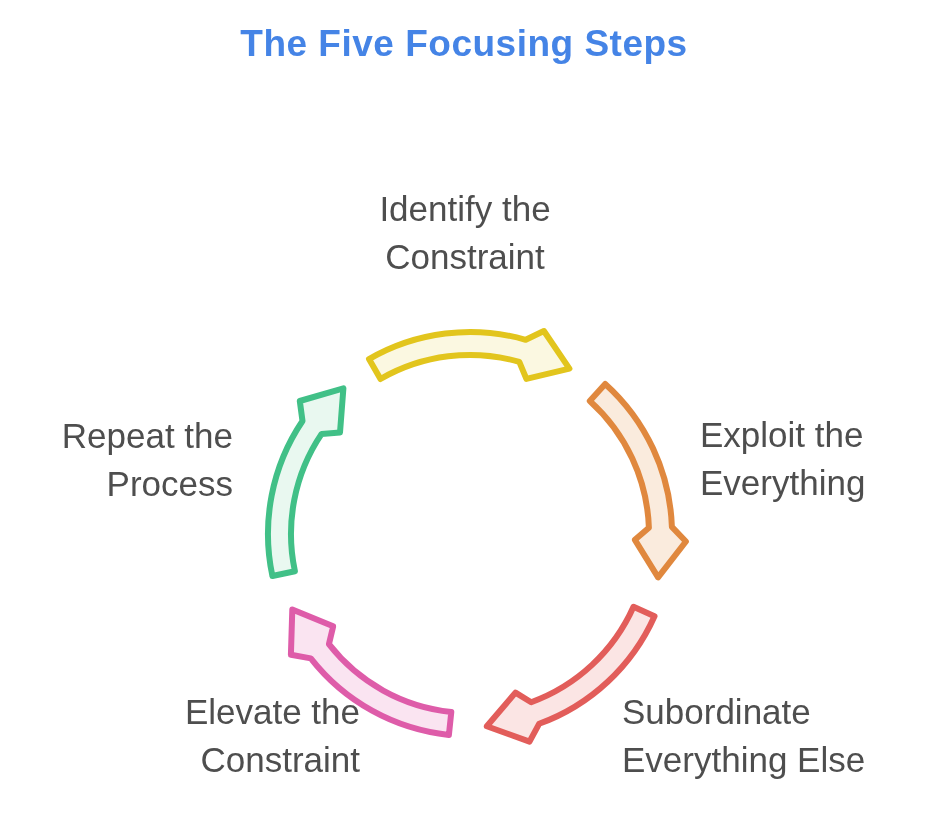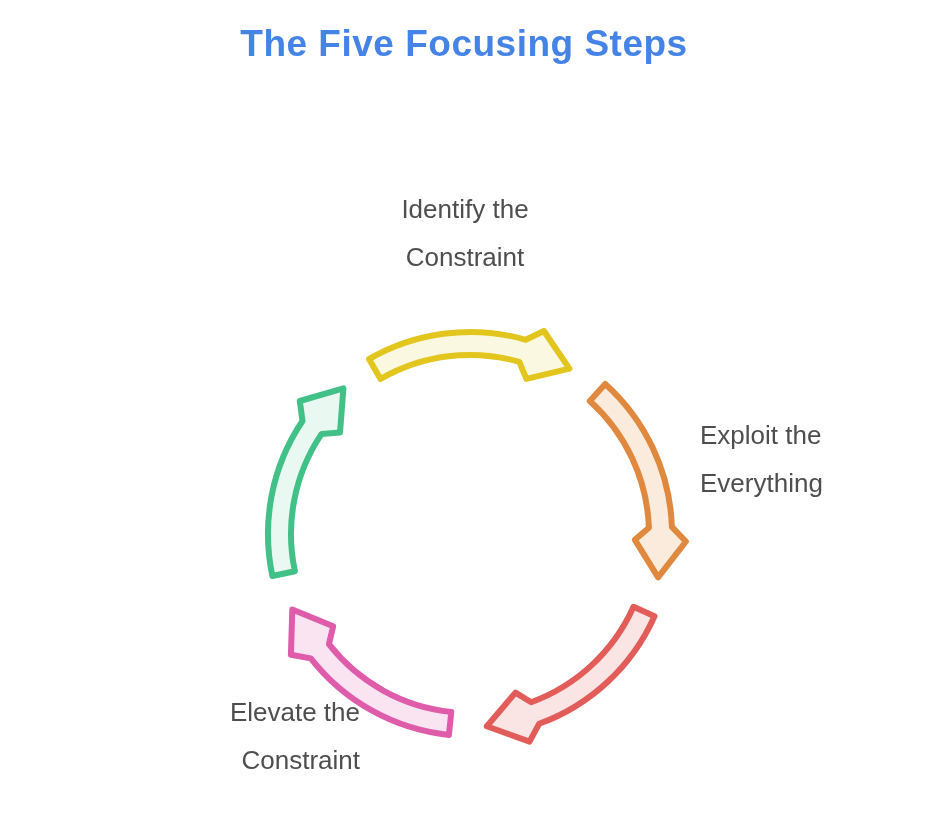--- a/index.html
+++ b/index.html
@@ -32,21 +32,21 @@
     top: 0;
     left: 0;
   }
   .cycle-svg path {
     stroke-width: 6;
     stroke-linejoin: round;
     stroke-linecap: round;
   }
   .step-label {
     position: absolute;
-    font-size: 26px;
+    font-size: 35px;
     line-height: 48px;
     color: #4E4E4E;
     white-space: pre-line;
   }
   .label-top          { top: 185px; left: 300px; width: 330px; text-align: center; }
   .label-right        { top: 411px; left: 700px; width: 236px; text-align: left; }
   .label-bottom-right { top: 688px; left: 622px; width: 314px; text-align: left; }
   .label-bottom-left  { top: 688px; left: 60px;  width: 300px; text-align: right; }
   .label-left         { top: 412px; left: 0px;   width: 233px; text-align: right; }
 </style>
@@ -84,18 +84,22 @@
              L 299.8 401.0 L 343.4 388.3 L 340.0 432.4 L 321.6 433.9
              A 179 179 0 0 0 294.9 571.2 Z" fill="#E9F8F0" stroke="#41C087"></path>
   </svg>
 
   <div class="step-label label-top">Identify the
 Constraint</div>
 
   <div class="step-label label-right">Exploit the
 Everything</div>
 
+  <div class="step-label label-bottom-right">Subordinate
+Everything Else</div>
 
   <div class="step-label label-bottom-left">Elevate the
 Constraint</div>
 
+  <div class="step-label label-left">Repeat the
+Process</div>
 
 </div>
 
 </body></html>

